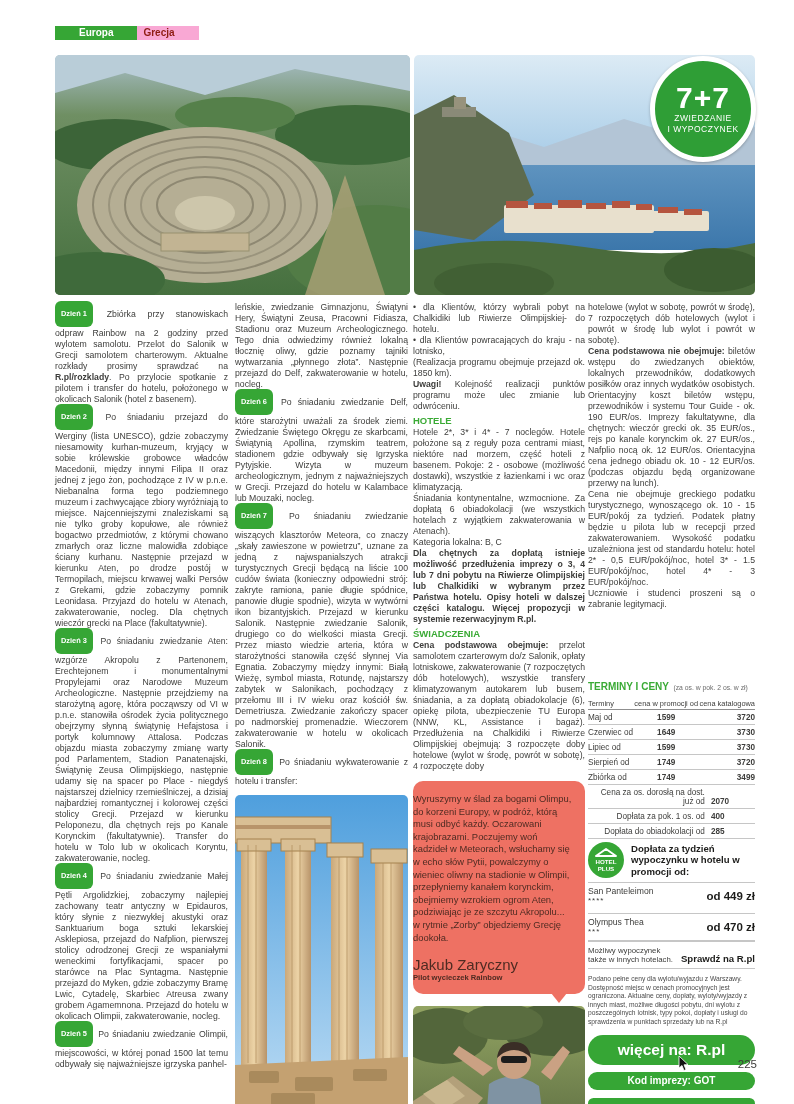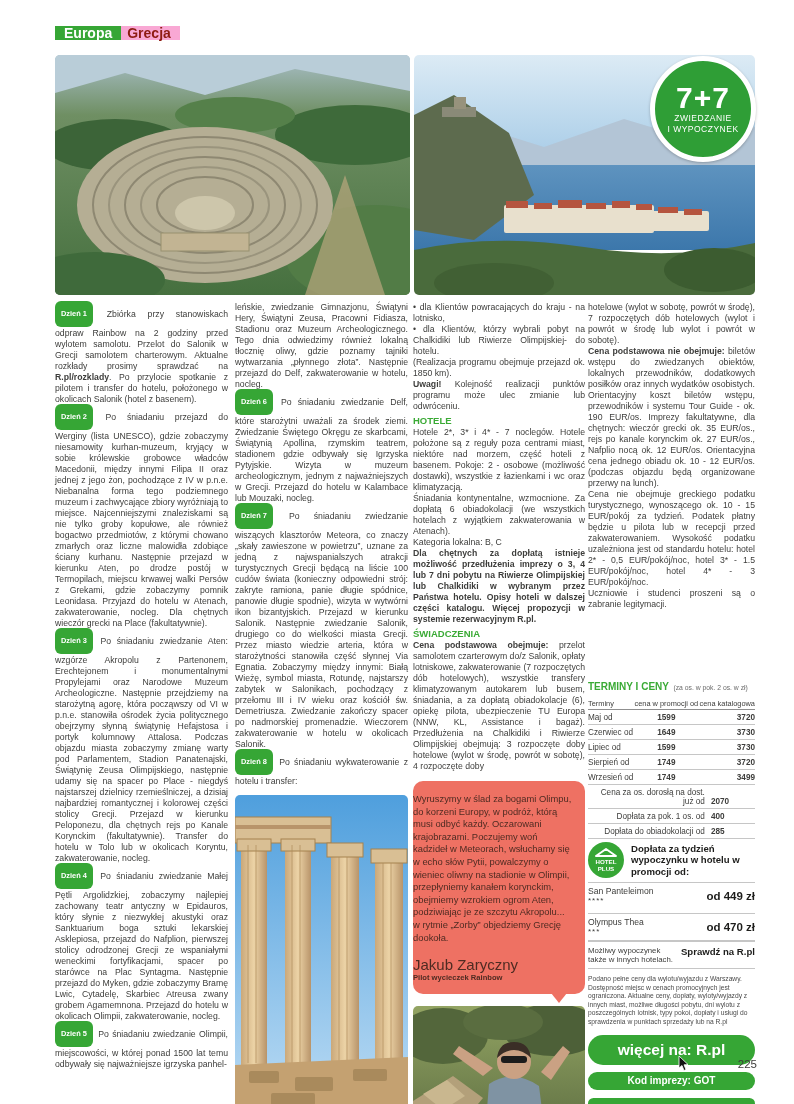--- a/index.html
+++ b/index.html
@@ -2,21 +2,21 @@
 <html><head>
 <meta charset="utf-8">
 <style>
   *{margin:0;padding:0;box-sizing:border-box}
   html,body{width:794px;height:1104px}
   body{font-family:"Liberation Sans",sans-serif;background:#fff;color:#3d3d3b;position:relative;overflow:hidden}
   .page{position:absolute;inset:0;background:#fff}
 
   
   .tag-row{position:absolute;left:55px;top:26px;display:flex;align-items:center}
-  .tag{height:14px;line-height:14px;padding:0 9px;border-radius:0;font-size:14px;font-weight:bold}
+  .tag{height:14px;line-height:14px;padding:0 24px;border-radius:0;font-size:10px;font-weight:bold}
   .tag-europa{background:#36a635;color:#fff;position:relative;z-index:2}
   .tag-grecja{background:#f9a8d4;color:#8e1b12;margin-left:-8px;padding-left:14px;z-index:1}
 
   
   .photo{position:absolute;border-radius:5px;overflow:hidden}
   .photo svg{display:block}
   .ph-left{left:55px;top:55px;width:355px;height:240px}
   .ph-right{left:414px;top:55px;width:341px;height:240px}
 
   
@@ -65,21 +65,21 @@
   .xrow .lbl{flex:1;text-align:right}
   .xrow .val{width:30%;font-weight:bold;text-align:left;padding-left:6px}
 
   .hp{display:flex;align-items:center;gap:7px;margin-top:3px}
   .hp-icon{flex:0 0 36px;width:36px;height:36px}
   .hp-title{font-weight:bold;font-size:9.6px;color:#1d1d1b;text-align:left;line-height:11.5px}
   .hotelrow{display:flex;justify-content:space-between;align-items:center;border-top:1px solid #c6c6c6;padding:4px 0;margin-top:4px}
   .hotelrow .hname{font-size:8.6px;text-align:left;line-height:9px}
   .hotelrow .stars{font-size:8px;letter-spacing:1px;color:#3d3d3b}
   .hotelrow .hprice{font-weight:bold;font-size:11.5px;color:#1d1d1b;white-space:nowrap}
-  .otherrow{display:flex;justify-content:space-between;align-items:flex-start;border-top:1px solid #c6c6c6;border-bottom:1px solid #c6c6c6;padding:4px 0}
+  .otherrow{display:flex;justify-content:space-between;align-items:flex-end;border-top:1px solid #c6c6c6;border-bottom:1px solid #c6c6c6;padding:4px 0}
   .otherrow .olbl{font-size:7.8px;text-align:left;line-height:9px;width:55%}
   .otherrow .oact{font-weight:bold;font-size:9.6px;color:#1d1d1b;white-space:nowrap}
 
   .legal{font-size:6.7px;line-height:8.6px;color:#4a4a4a;text-align:left;margin-top:6px}
 
   .btn{background:#36a635;color:#fff;font-weight:bold;text-align:center;border-radius:16px;position:relative;cursor:pointer}
   .btn-more{margin-top:8px;height:30px;line-height:30px;font-size:15.5px}
   .btn-code{margin-top:7px;height:18px;line-height:18px;font-size:10px;border-radius:10px}
   .pricebadge{margin-top:8px;background:#36a635;border-radius:10px;color:#fff;text-align:center;padding:5px 0 6px}
   .cursor{position:absolute;left:54%;top:21px;width:11px;height:15px;z-index:6}
@@ -224,22 +224,22 @@
           <rect x="14" y="276" width="30" height="12" rx="2"></rect>
             <rect x="60" y="282" width="38" height="14" rx="2"></rect>
           <rect x="118" y="274" width="34" height="12" rx="2"></rect>
             <rect x="36" y="298" width="44" height="12" rx="2"></rect>
         </g>
       </svg>
     </div>
   </div>
 
   <div class="col col3">
+    <p class="para">• dla Klientów, którzy wybrali pobyt na Chalkidiki lub Riwierze Olimpijskiej- do hotelu.</p>
     <p class="para">• dla Klientów powracających do kraju - na lotnisko,</p>
-    <p class="para">• dla Klientów, którzy wybrali pobyt na Chalkidiki lub Riwierze Olimpijskiej- do hotelu.</p>
     <p class="para">(Realizacja programu obejmuje przejazd ok. 1850 km).</p>
     <p class="para"><b>Uwagi!</b><span> Kolejność realizacji punktów programu może ulec zmianie lub odwróceniu.</span></p>
     <div class="ghead">HOTELE</div>
     <p class="para">Hotele 2*, 3* i 4* - 7 noclegów. Hotele położone są z reguły poza centrami miast, niektóre nad morzem, część hoteli z basenem. Pokoje: 2 - osobowe (możliwość dostawki), wszystkie z łazienkami i wc oraz klimatyzacją.</p>
     <p class="para">Śniadania kontynentalne, wzmocnione. Za dopłatą 6 obiadokolacji (we wszystkich hotelach z wyjątkiem zakwaterowania w Atenach).</p>
     <p class="para">Kategoria lokalna: B, C</p>
     <p class="para boldpara">Dla chętnych za dopłatą istnieje możliwość przedłużenia imprezy o 3, 4 lub 7 dni pobytu na Riwierze Olimpijskiej lub Chalkidiki w wybranym przez Państwa hotelu. Opisy hoteli w dalszej części katalogu. Więcej propozycji w systemie rezerwacyjnym R.pl.</p>
     <div class="ghead">ŚWIADCZENIA</div>
     <p class="para"><b>Cena podstawowa obejmuje:</b><span> przelot samolotem czarterowym do/z Salonik, opłaty lotniskowe, zakwaterowanie (7 rozpoczętych dób hotelowych), wszystkie transfery klimatyzowanym autokarem lub busem, śniadania, a za dopłatą obiadokolacje (6), opiekę pilota, ubezpieczenie TU Europa (NNW, KL, Assistance i bagaż). Przedłużenia na Chalkidiki i Riwierze Olimpijskiej obejmują: 3 rozpoczęte doby hotelowe (wylot w środę, powrót w sobotę), 4 rozpoczęte doby</span></p>
 
@@ -309,21 +309,21 @@
             <td>Lipiec od</td>
             <td class="c-promo">1599</td>
             <td class="c-cat">3730</td>
           </tr>
       <tr>
             <td>Sierpień od</td>
             <td class="c-promo">1749</td>
             <td class="c-cat">3720</td>
           </tr>
       <tr>
-            <td>Wrzesień od</td>
+            <td>Zbiórka od</td>
             <td class="c-promo">1749</td>
             <td class="c-cat">3499</td>
           </tr>
     </tbody>
       </table>
     <div class="xrow">
         <span class="lbl">Cena za os. dorosłą na dost. już od</span>
         <span class="val">2070</span>
       </div>
     <div class="xrow">

